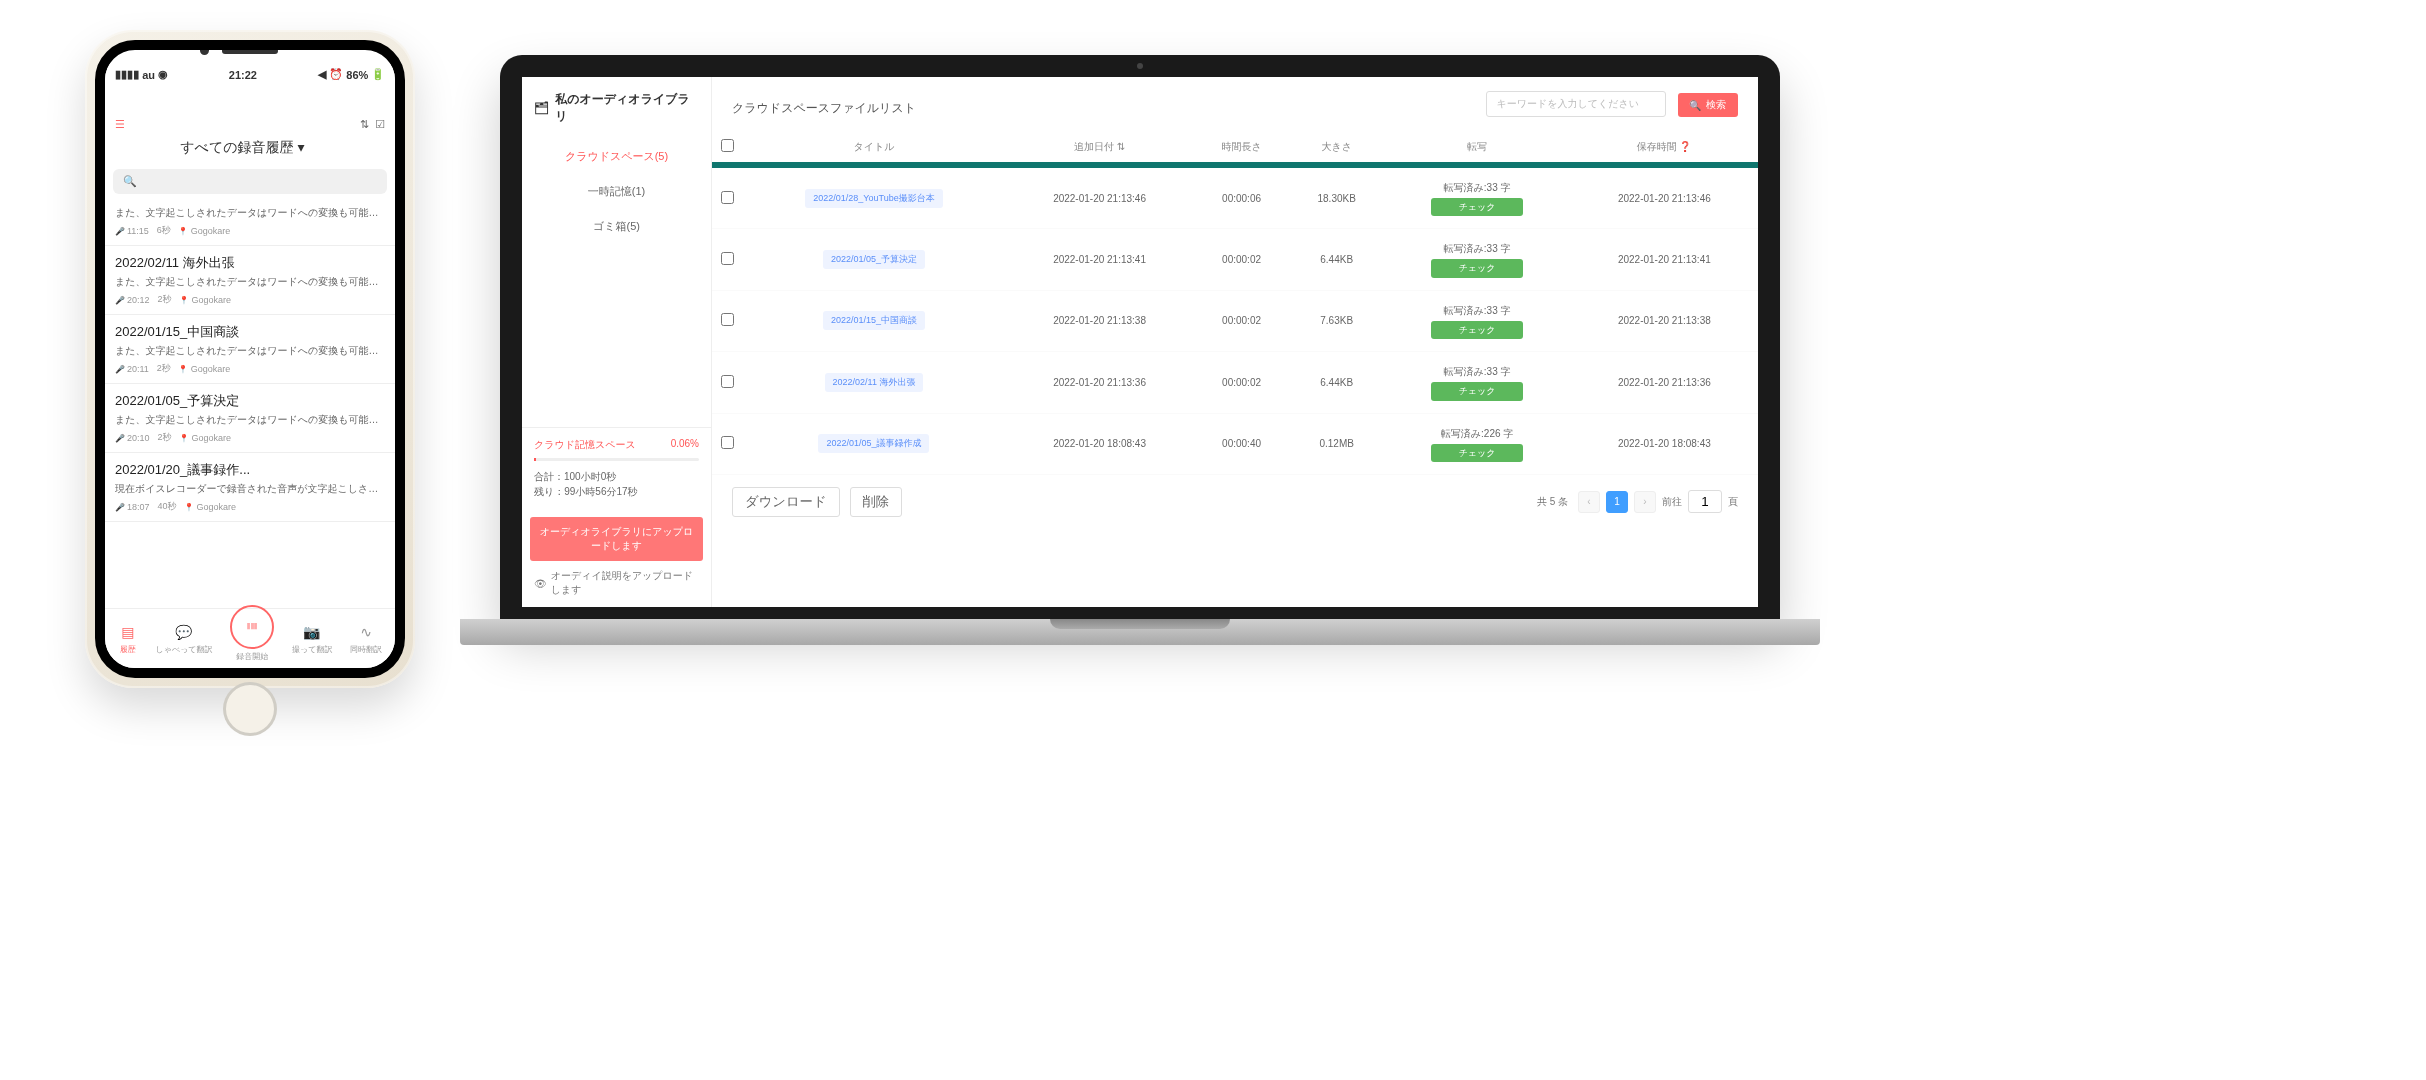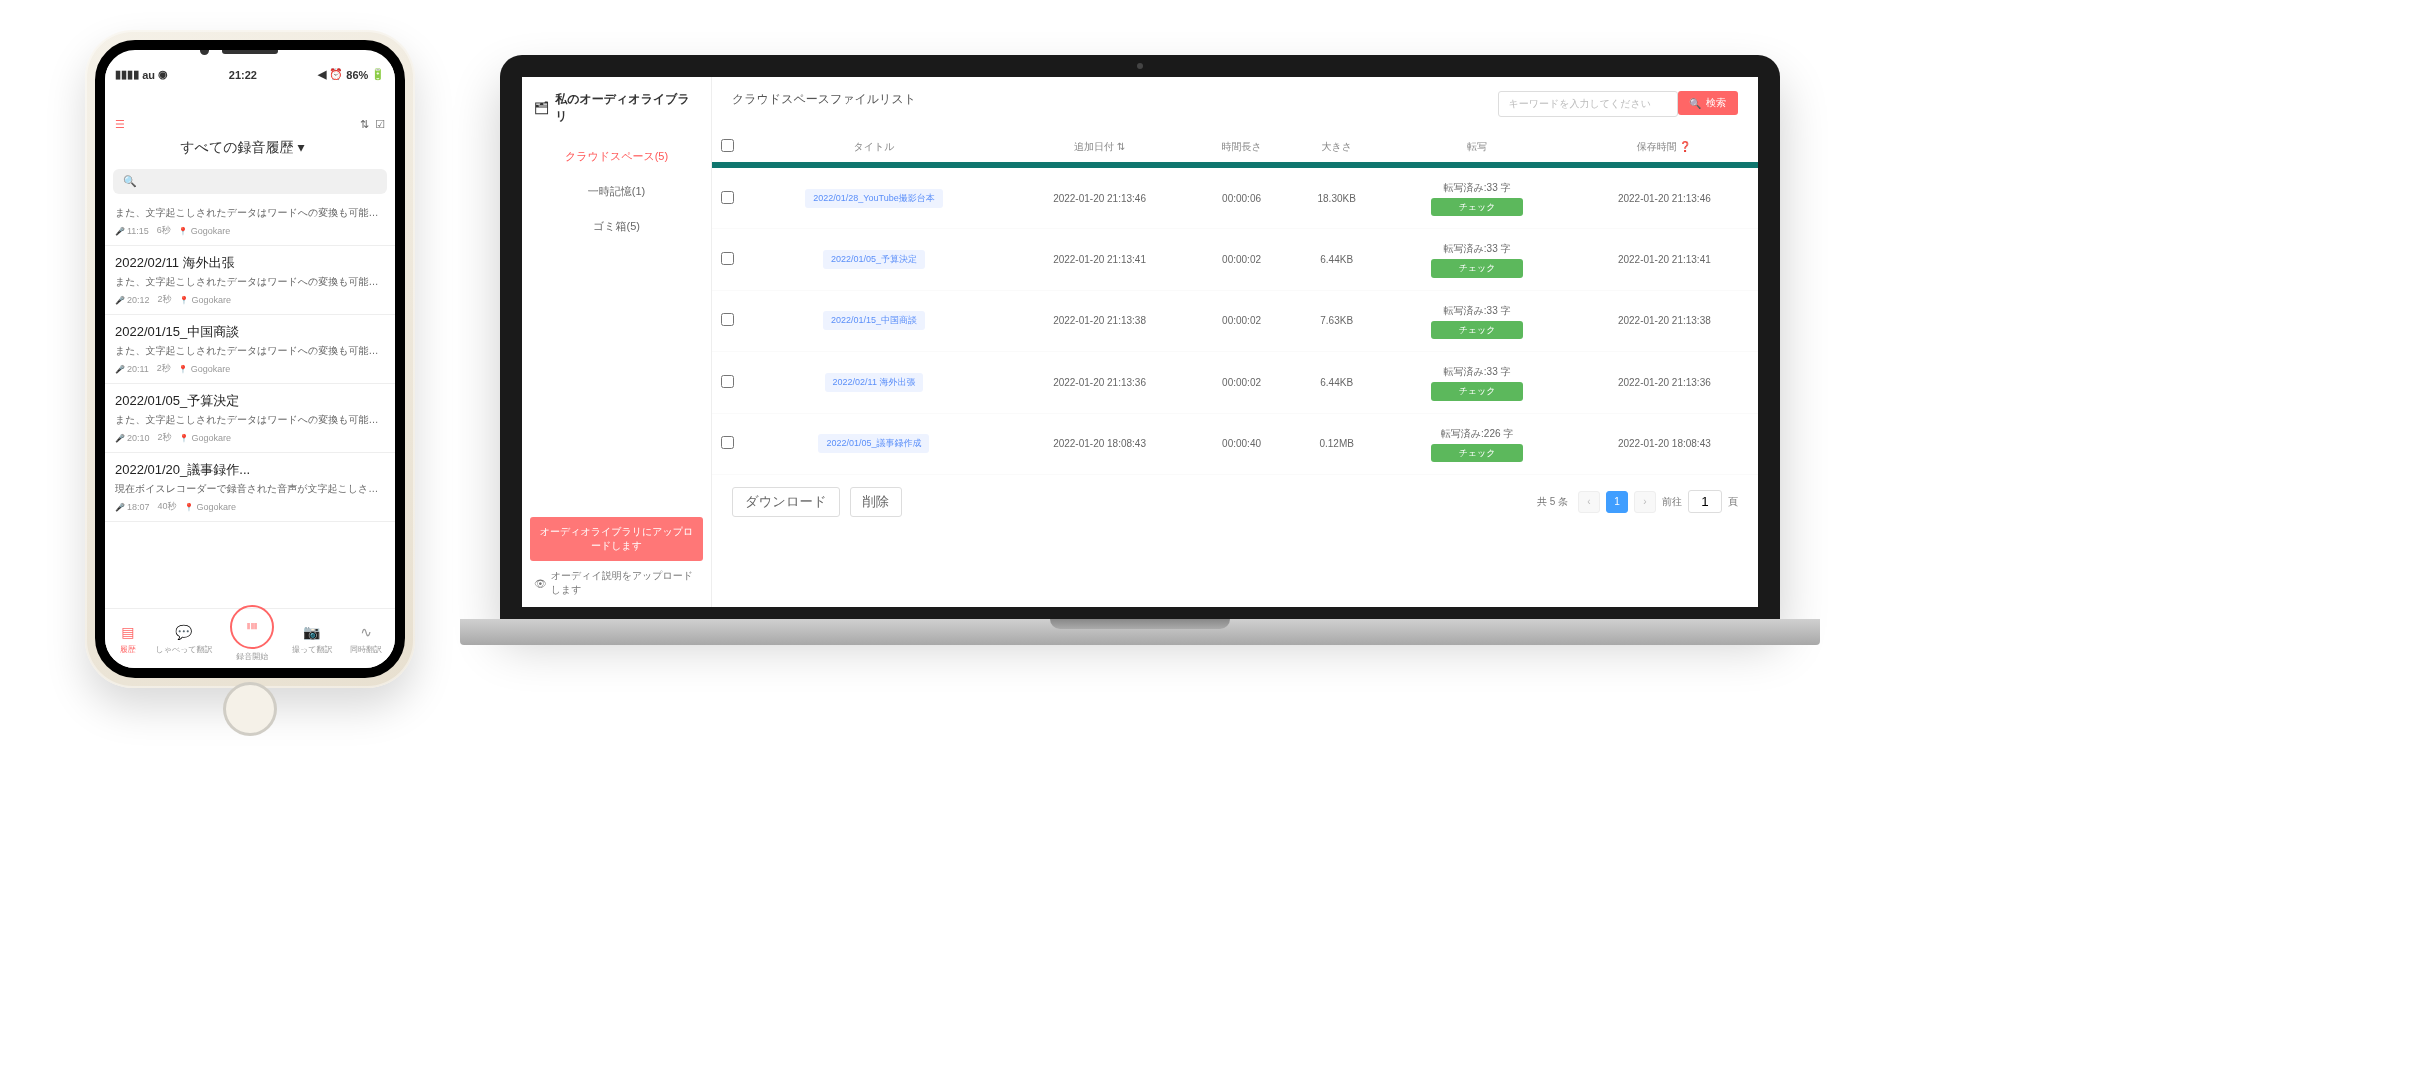--- a/index.html
+++ b/index.html
@@ -58,21 +58,21 @@
 .side-spacer { flex: 1; }
 .storage-block { padding: 10px 12px; border-top: 1px solid #eee; }
 .storage-title { color: #f55; display: flex; justify-content: space-between; margin-bottom: 6px; font-size: 10px; }
 .storage-bar { height: 3px; background: #eee; border-radius: 2px; margin-bottom: 8px; position: relative; }
 .storage-bar::after { content: ""; position: absolute; left: 0; top: 0; height: 100%; width: 1%; background: #f55; }
 .storage-stat { font-size: 10px; color: #666; line-height: 1.5; }
 .upload-btn { margin: 8px; padding: 8px; background: #f77; color: #fff; text-align: center; font-size: 10px; border-radius: 3px; font-family: Liberation Mono, monospace; }
 .upload-desc { padding: 0 12px 10px; font-size: 10px; color: #777; display: flex; align-items: center; gap: 4px; }
 
 .main { flex: 1; display: flex; flex-direction: column; }
-.main-head { display: flex; align-items: flex-start; padding: 14px 20px; }
+.main-head { display: flex; align-items: flex-end; padding: 14px 20px; gap: 12px; }
 .main-title { font-size: 12px; color: #555; flex: 1; }
 .search-input { border: 1px solid #ddd; border-radius: 3px; padding: 5px 10px; font-size: 10px; width: 180px; color: #aaa; }
 .search-btn { background: #f66; color: #fff; border: none; padding: 5px 12px; border-radius: 3px; font-size: 10px; display: flex; align-items: center; gap: 4px; }
 
 .tbl { width: 100%; font-size: 10px; border-collapse: collapse; }
 .tbl th { padding: 8px; font-weight: 400; color: #888; text-align: center; border-bottom: 6px solid #0f766e; }
 .tbl td { padding: 12px 8px; text-align: center; color: #666; border-bottom: 1px solid #fafafa; }
 .tbl .chk { width: 30px; }
 .tbl input[type=checkbox] { }
 .title-tag { background: #eef3ff; color: #5b8ff9; padding: 3px 8px; border-radius: 3px; font-size: 9px; display: inline-block; }
@@ -205,20 +205,31 @@
         <div class="side-head">
           <span>🗂</span>
           <span>私のオーディオライブラリ</span>
         </div>
         <div class="side-nav">
           <div class="side-item active">クラウドスペース(5)</div>
           <div class="side-item">一時記憶(1)</div>
           <div class="side-item">ゴミ箱(5)</div>
         </div>
         <div class="side-spacer"></div>
+        <div class="storage-block">
+          <div class="storage-title">
+            <span>クラウド記憶スペース</span>
+            <span>0.06%</span>
+          </div>
+          <div class="storage-bar"></div>
+          <div class="storage-stat">
+            <span>合計：</span><span>100小时0秒</span><br>
+            <span>残り：</span><span>99小時56分17秒</span>
+          </div>
+        </div>
         <div class="upload-btn">オーディオライブラリにアップロードします</div>
         <div class="upload-desc">
           <span>👁</span>
           <span>オーディイ説明をアップロードします</span>
         </div>
       </div>
 
       <div class="main">
         <div class="main-head">
           <span class="main-title">クラウドスペースファイルリスト</span>

